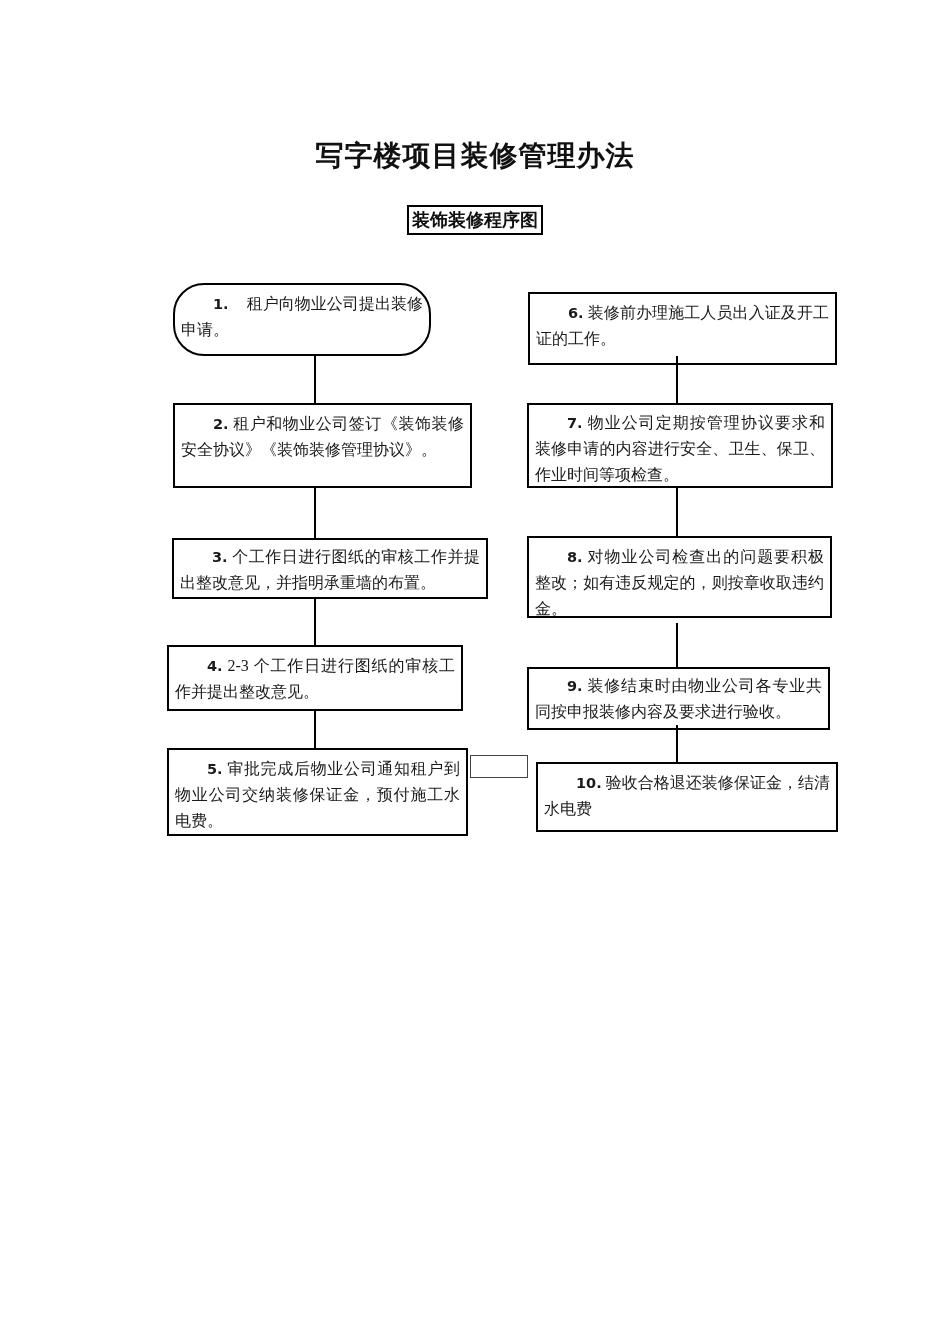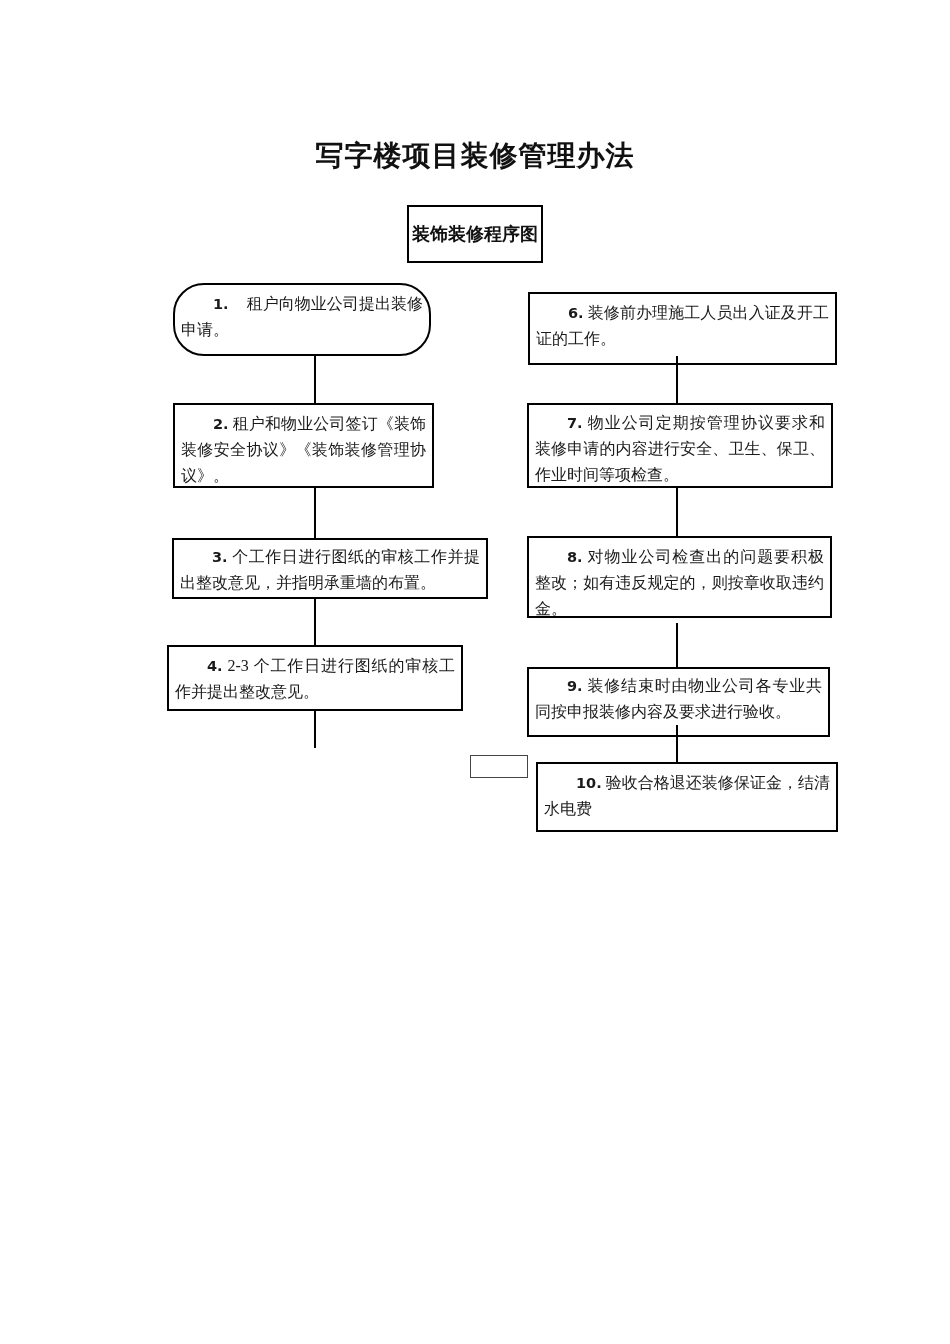--- a/index.html
+++ b/index.html
@@ -31,21 +31,21 @@
   .caption-wrap {
     position: absolute;
     left: 0;
     top: 205px;
     width: 950px;
     text-align: center;
   }
   .figure-caption {
     display: inline-block;
     border: 2px solid #000000;
-    padding: 15px 3px;
+    padding: 1px 3px;
     font-size: 18px;
     font-weight: bold;
     color: #111111;
   }
   .node {
     position: absolute;
     box-sizing: border-box;
     border: 2px solid #000000;
     background: #ffffff;
     padding: 6px 6px 0 6px;
@@ -59,29 +59,29 @@
     color: #1a1a1a;
   }
   .num {
     font-family: "DejaVu Sans", sans-serif;
     font-weight: bold;
     font-size: 14.5px;
   }
   .b1 .num { margin-right: 14px; }
   
   .b1 { left: 173px; top: 283px; width: 258px; height: 73px; border-radius: 31px; }
-  .b2 { left: 173px; top: 403px; width: 261px; height: 85px; }
+  .b2 { left: 173px; top: 403px; width: 299px; height: 85px; }
   .b3 { left: 172px; top: 538px; width: 316px; height: 61px; padding-top: 4px; }
   .b4 { left: 167px; top: 645px; width: 296px; height: 66px; }
   .b5 { left: 167px; top: 748px; width: 301px; height: 88px; }
   
   .b6 { left: 528px; top: 283px; width: 309px; height: 73px; margin-top: 9px; }
   .b7 { left: 527px; top: 403px; width: 306px; height: 85px; padding-top: 5px; }
   .b8 { left: 527px; top: 536px; width: 305px; height: 82px; }
-  .b9 { left: 527px; top: 667px; width: 303px; height: 70px; padding-top: 4px; }
+  .b9 { left: 527px; top: 667px; width: 303px; height: 63px; padding-top: 4px; }
   .b10 { left: 536px; top: 762px; width: 302px; height: 70px; }
   
   .vline {
     position: absolute;
     width: 2px;
     background: #000000;
   }
   .l1 { left: 314px; top: 356px; height: 47px; }
   .l2 { left: 314px; top: 488px; height: 50px; }
   .l3 { left: 314px; top: 599px; height: 46px; }
@@ -115,20 +115,23 @@
   </div>
   <div class="node b2">
     <p><span class="num">2.</span> <span>租户和物业公司签订《装饰装修安全协议》《装饰装修管理协议》。</span></p>
   </div>
   <div class="node b3">
     <p><span class="num">3.</span> <span>个工作日进行图纸的审核工作并提出整改意见，并指明承重墙的布置。</span></p>
   </div>
   <div class="node b4">
     <p><span class="num">4.</span> <span>2-3 个工作日进行图纸的审核工作并提出整改意见。</span></p>
   </div>
+  <div class="node b5">
+    <p><span class="num">5.</span> <span>审批完成后物业公司通知租户到物业公司交纳装修保证金，预付施工水电费。</span></p>
+  </div>
 
   <div class="node b6">
     <p><span class="num">6.</span> <span>装修前办理施工人员出入证及开工证的工作。</span></p>
   </div>
   <div class="node b7">
     <p><span class="num">7.</span> <span>物业公司定期按管理协议要求和装修申请的内容进行安全、卫生、保卫、作业时间等项检查。</span></p>
   </div>
   <div class="node b8">
     <p><span class="num">8.</span> <span>对物业公司检查出的问题要积极整改；如有违反规定的，则按章收取违约金。</span></p>
   </div>

